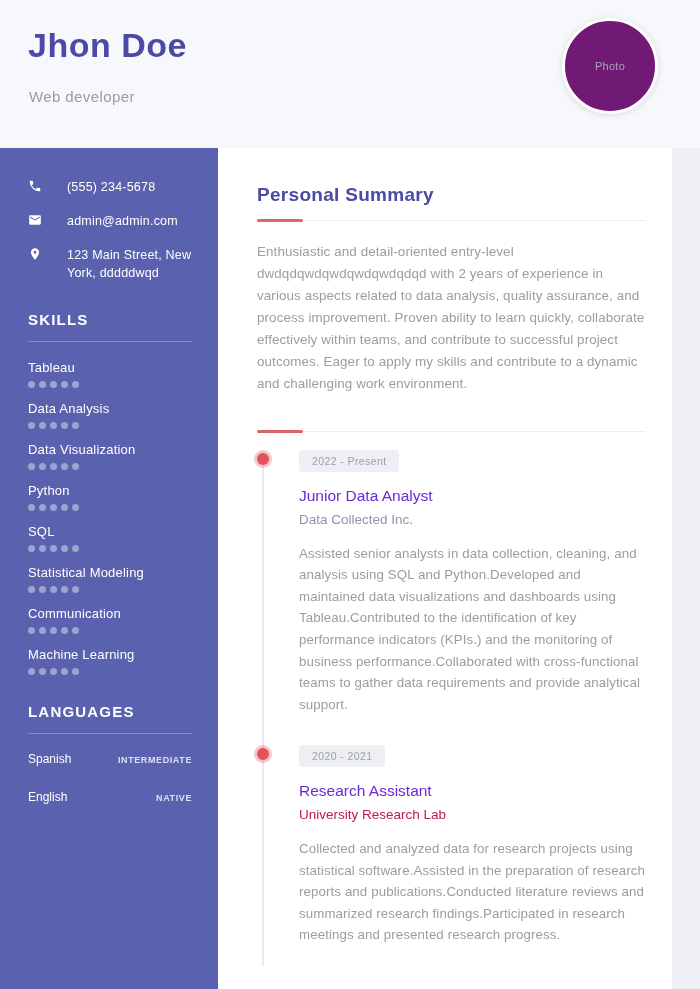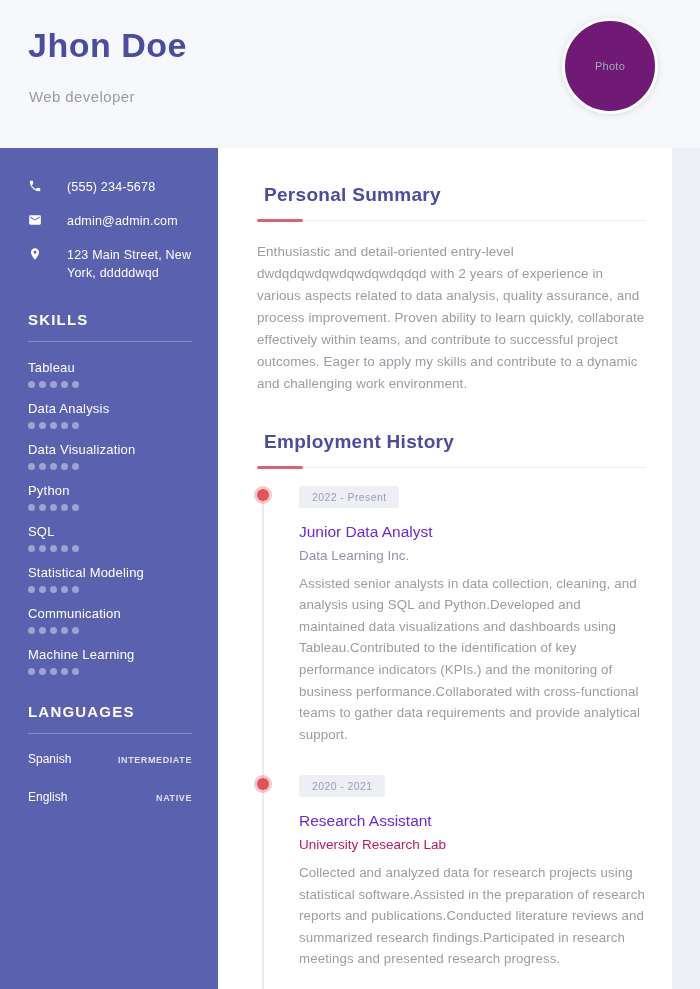--- a/index.html
+++ b/index.html
@@ -60,21 +60,21 @@
   }
   .lang-name { font-size:12px; }
   .lang-level { font-size:9px; letter-spacing:0.6px; color:rgba(255,255,255,0.8); font-weight:bold; }
 
   
   .sheet {
     position:absolute; left:218px; top:148px; width:454px; height:841px;
     background:#ffffff; padding:36px 26px 0 39px;
   }
   .section-title {
-    font-size:19px; font-weight:bold; color:#4c4aa3; letter-spacing:0.3px;margin-left:7px;
+    font-size:19px; font-weight:bold; color:#4c4aa3; letter-spacing:0.3px;
   }
   .title-rule {
     position:relative; height:1px; background:#ececf2; margin:14px 0 0 0;
   }
   .title-rule::before {
     content:""; position:absolute; left:0; top:-1px; width:46px; height:3px;
     background:#dd6472; border-radius:2px;
   }
   .summary-text {
     margin-top:20px; font-size:13.4px; color:#9b9ca4; line-height:1.64;
@@ -93,21 +93,21 @@
     background:#e0525c; box-shadow:0 0 0 3px rgba(226,96,107,0.35);
   }
   .badge {
     display:inline-block; background:#edeff4; color:#9aa0ad;
     font-size:10.5px; letter-spacing:0.4px; padding:5px 13px; border-radius:3px;
   }
   .job-title { margin-top:15px; font-size:15.5px; font-weight:normal; color:#6d28d9; }
   .company { margin-top:7px; font-size:13.5px; color:#9093ae; }
   .job:nth-child(2) .company { color:#be185d; }
   .job-desc {
-    margin-top:10px; font-size:13.3px; color:#9b9ca4; line-height:1.62;
+    margin-top:16px; font-size:13.3px; color:#9b9ca4; line-height:1.62;
     letter-spacing:0.1px;
   }
 </style>
 </head>
 <body>
 
 <div class="page">
 
   <div class="header">
     <div class="name">Jhon Doe</div>
@@ -243,30 +243,29 @@
     </div>
   </div>
 
   <div class="sheet">
 
     <div class="section-title">Personal Summary</div>
     <div class="title-rule"></div>
     <div class="summary-text">Enthusiastic and detail-oriented entry-level dwdqdqwdqwdqwdqwdqdqd with 2 years of experience in various aspects related to data analysis, quality assurance, and process improvement. Proven ability to learn quickly, collaborate effectively within teams, and contribute to successful project outcomes. Eager to apply my skills and contribute to a dynamic and challenging work environment.</div>
 
     <div class="employment">
-      <div class="section-title">Employment History</div>
       <div class="title-rule"></div>
 
       <div class="timeline">
 
         <div class="job">
           <span class="marker"></span>
           <span class="badge">2022 - Present</span>
           <div class="job-title">Junior Data Analyst</div>
-          <div class="company">Data Learning Inc.</div>
+          <div class="company">Data Collected Inc.</div>
           <div class="job-desc">Assisted senior analysts in data collection, cleaning, and analysis using SQL and Python.Developed and maintained data visualizations and dashboards using Tableau.Contributed to the identification of key performance indicators (KPIs.) and the monitoring of business performance.Collaborated with cross-functional teams to gather data requirements and provide analytical support.</div>
         </div>
 
         <div class="job">
           <span class="marker"></span>
           <span class="badge">2020 - 2021</span>
           <div class="job-title">Research Assistant</div>
           <div class="company">University Research Lab</div>
           <div class="job-desc">Collected and analyzed data for research projects using statistical software.Assisted in the preparation of research reports and publications.Conducted literature reviews and summarized research findings.Participated in research meetings and presented research progress.</div>
         </div>

